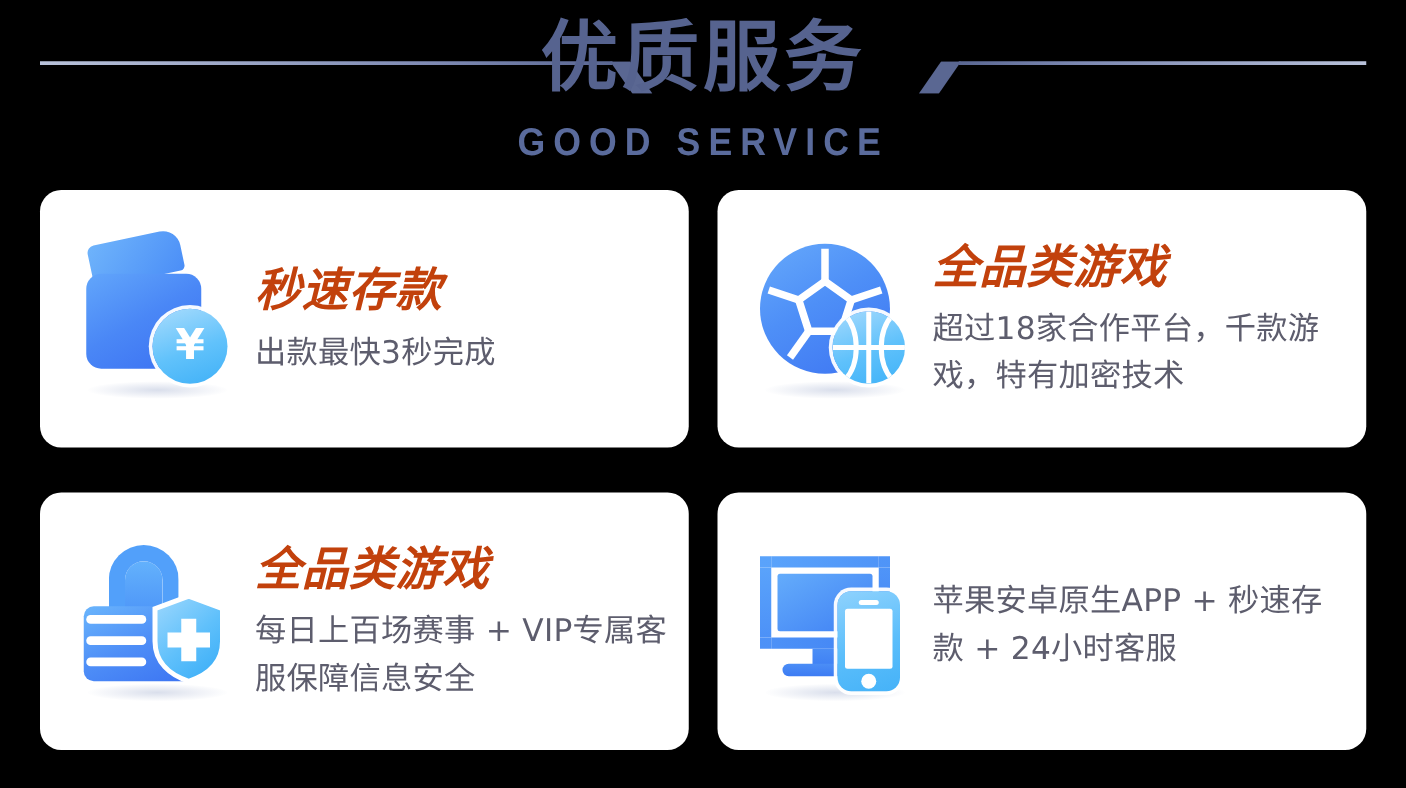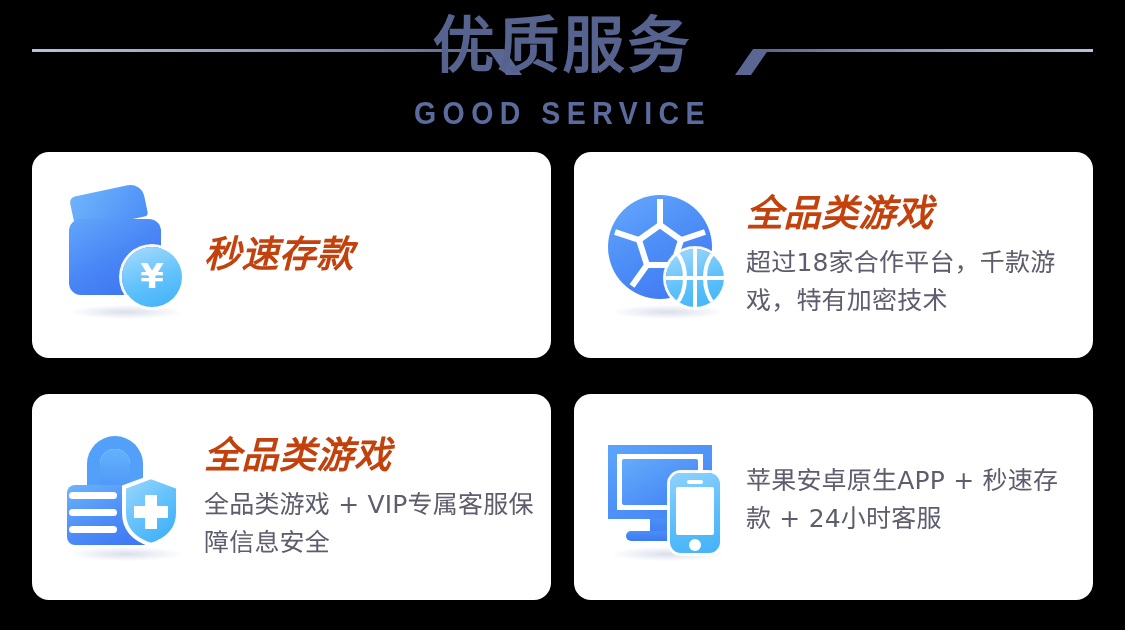--- a/index.html
+++ b/index.html
@@ -343,20 +343,21 @@
       <div class="ico-shadow"></div>
       <div class="wallet-flap"></div>
       <div class="wallet-body"></div>
       <div class="wallet-notch"></div>
       <div class="wallet-coin">
         <span>¥</span>
       </div>
     </div>
     <div class="card-text">
       <div class="card-title">秒速存款</div>
+      <div class="card-desc">出款最快3秒完成</div>
     </div>
   </div>
 
   <div class="card">
     <div class="card-icon">
       <div class="ico-shadow"></div>
       <div class="ball-soccer">
         <svg width="104" height="104" viewBox="0 0 104 104">
           <g fill="none" stroke="#ffffff" stroke-width="6" stroke-linejoin="round">
             <polygon points="52,30 73,45 65,70 39,70 31,45"></polygon>
@@ -402,21 +403,21 @@
               <stop offset="100%" stop-color="#3fb0f8"></stop>
             </linearGradient>
           </defs>
           <path d="M31,2 L58,12 L58,38 C58,55 46,65 31,70 C16,65 4,55 4,38 L4,12 Z" fill="url(#shieldGrad)" stroke="#ffffff" stroke-width="4"></path>
           <path d="M25,20 H37 V31 H48 V43 H37 V54 H25 V43 H14 V31 H25 Z" fill="#ffffff"></path>
         </svg>
       </div>
     </div>
     <div class="card-text">
       <div class="card-title">全品类游戏</div>
-      <div class="card-desc wide">全品类游戏 + VIP专属客服保障信息安全</div>
+      <div class="card-desc wide">每日上百场赛事 + VIP专属客服保障信息安全</div>
     </div>
   </div>
 
   <div class="card">
     <div class="card-icon">
       <div class="ico-shadow"></div>
       <div class="monitor">
         <div class="monitor-screen"></div>
       </div>
       <div class="monitor-neck"></div>

